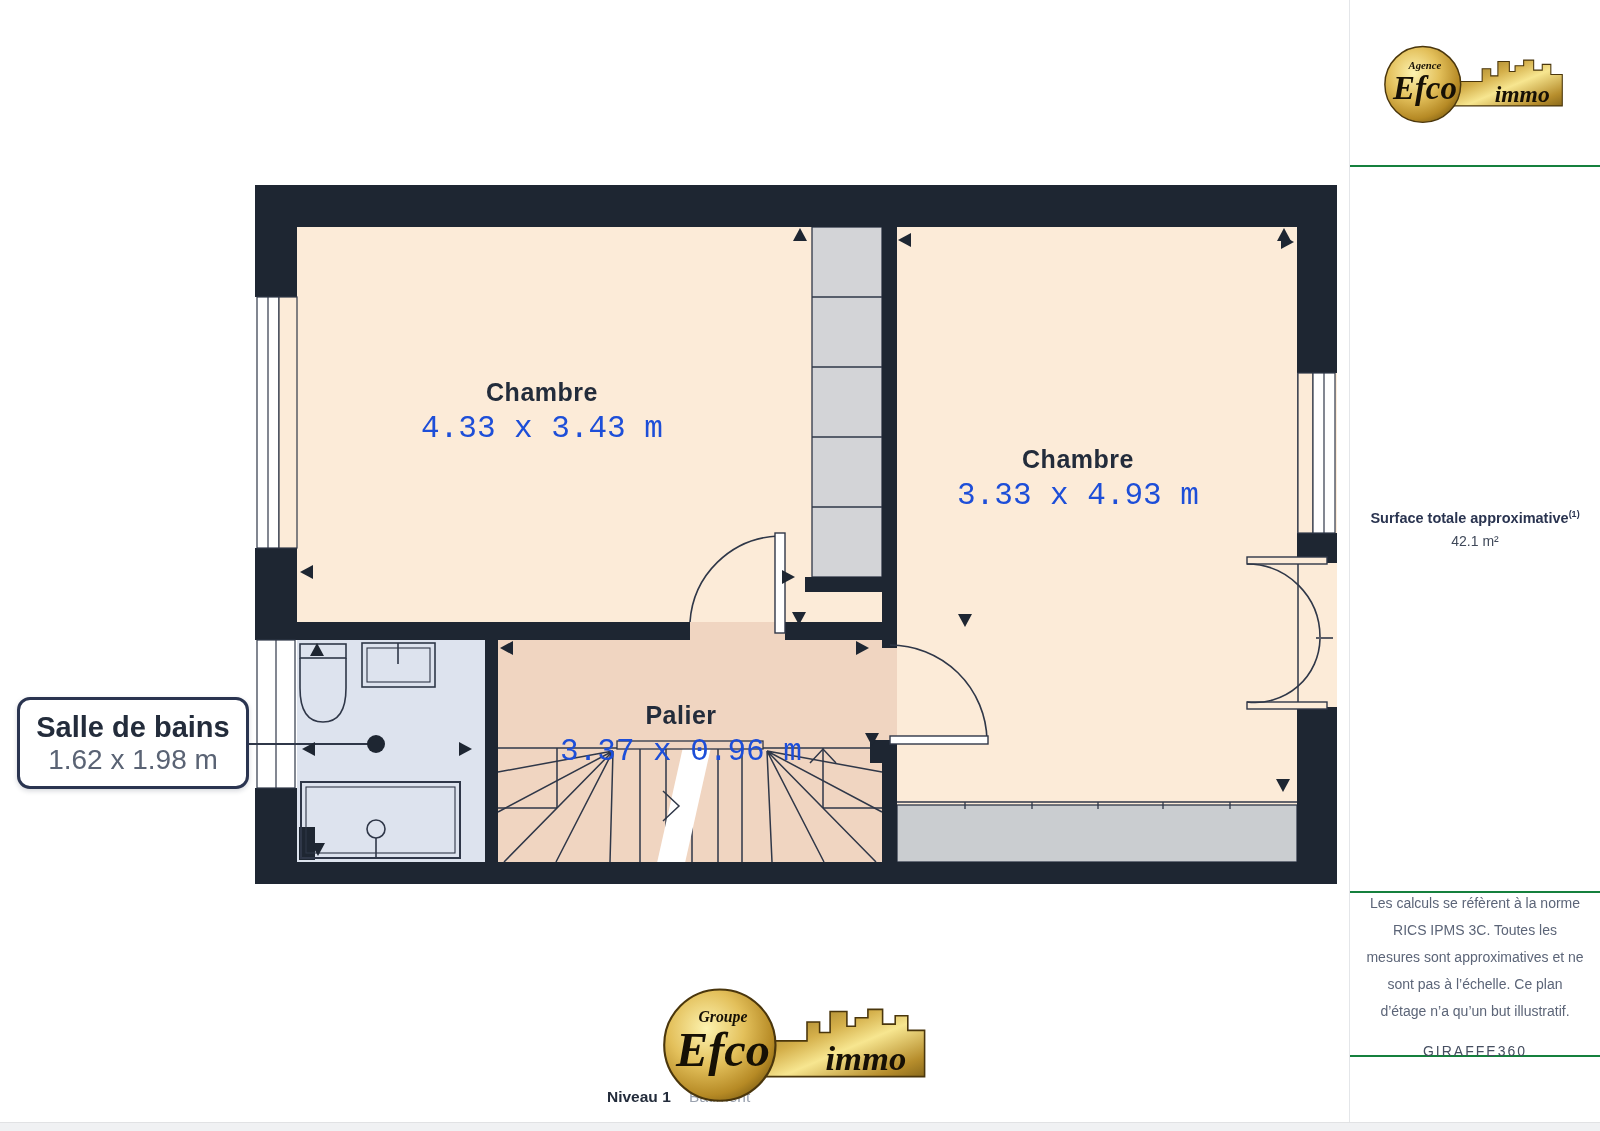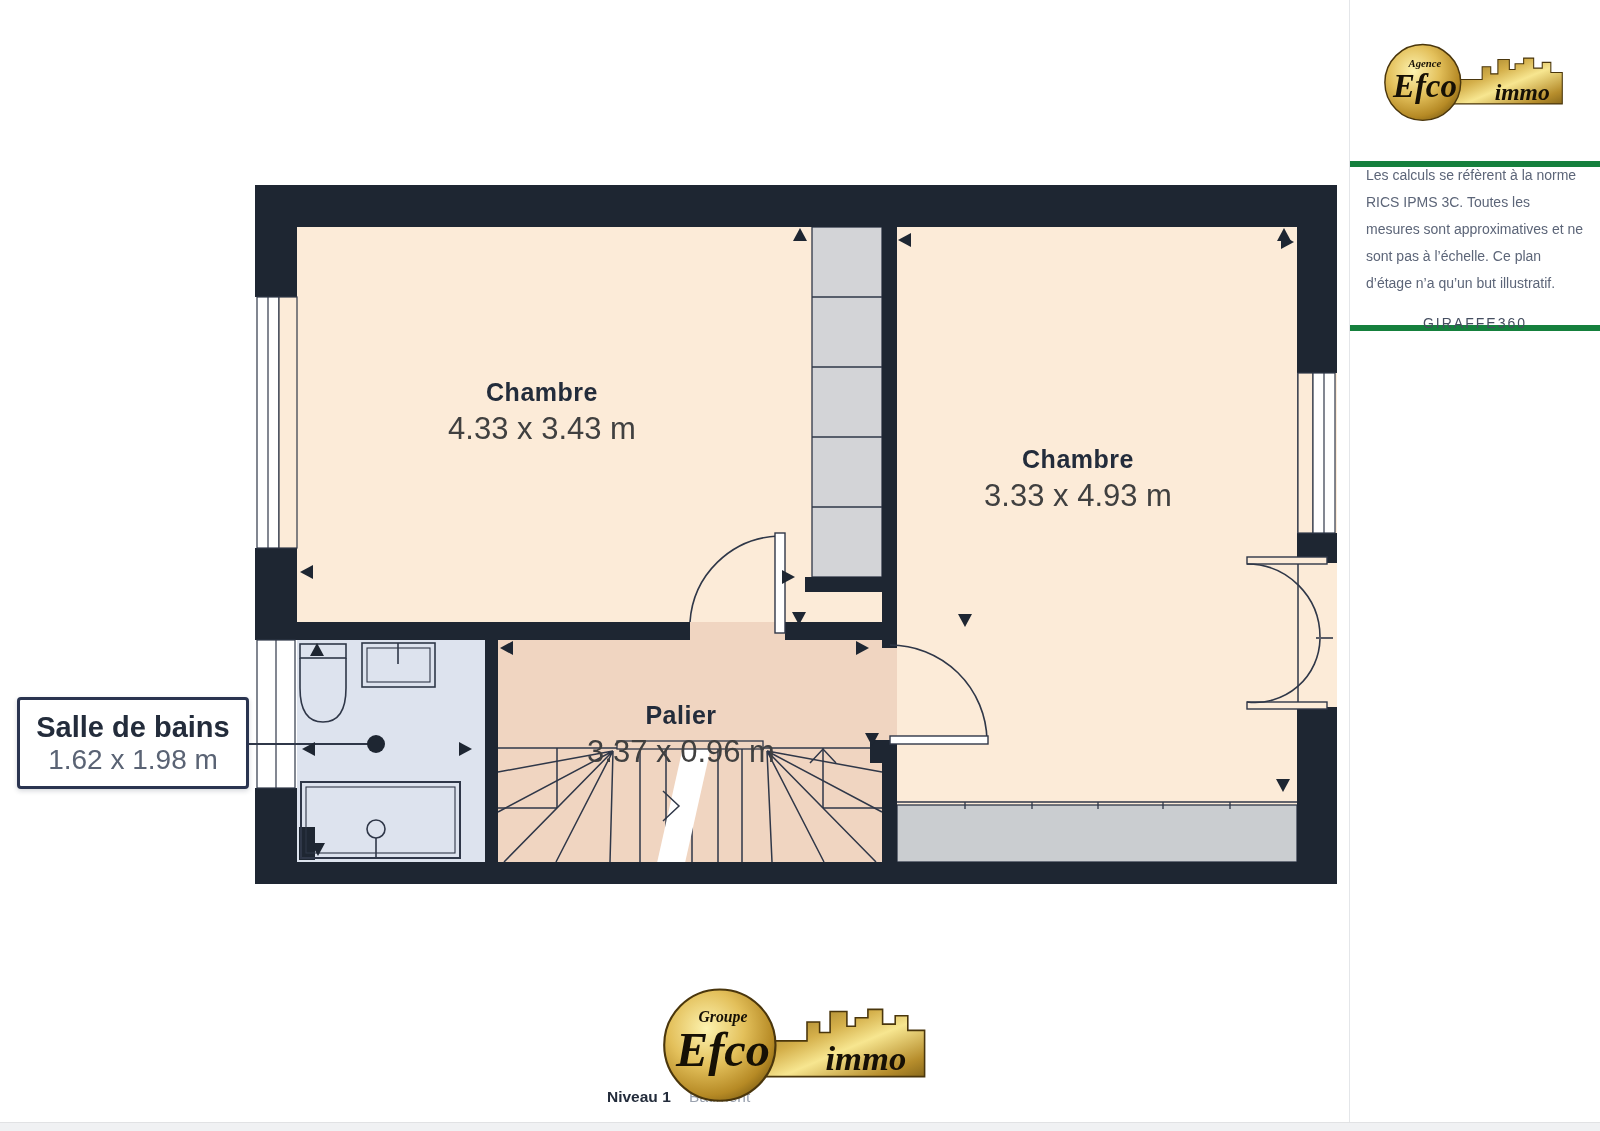--- a/index.html
+++ b/index.html
@@ -3,38 +3,38 @@
 <meta charset="utf-8">
 <style>
   html,body{margin:0;padding:0;}
   body{width:1600px;height:1131px;position:relative;background:#ffffff;
        font-family:"Liberation Sans","DejaVu Sans",sans-serif;overflow:hidden;}
   
   #plan-svg{position:absolute;left:0;top:0;width:1600px;height:1131px;}
   
   .room-label{position:absolute;width:320px;text-align:center;pointer-events:none;}
   .room-label .rname{font-size:25px;font-weight:bold;color:#232c3b;line-height:38px;letter-spacing:.5px;}
-  .room-label .rdims{font-size:31px;color:#404040;line-height:36px;}
+  .room-label .rdims{font-size:31px;color:#1d4ed8;line-height:36px;font-family:Liberation Mono, monospace;}
   #label-bedroom-left{left:382px;top:373px;}
   #label-bedroom-right{left:918px;top:440px;}
   #label-landing{left:521px;top:697px;}
   #label-landing .rname{line-height:36px;}
   #label-landing .rdims{line-height:38px;}
   
   #bath-callout{position:absolute;left:17px;top:697px;width:226px;height:86px;
-     background:#ffffff;border:3px solid #2a3450;border-radius:4px;
+     background:#ffffff;border:3px solid #2a3450;border-radius:13px;
      box-shadow:0 2px 5px rgba(30,40,60,.18);
      display:flex;flex-direction:column;justify-content:center;align-items:center;}
   #bath-callout .rname{font-size:29px;font-weight:bold;color:#232c3b;line-height:33px;}
   #bath-callout .rdims{font-size:28px;color:#5a6374;line-height:32px;}
   
   #sidebar{position:absolute;left:1349px;top:0;width:251px;height:1131px;
      background:#ffffff;border-left:1px solid #e4e6e9;box-sizing:border-box;}
-  .sb-section{box-sizing:border-box;border-bottom:6px solid #15803d;width:100%;
-     display:flex;flex-direction:column;align-items:center;justify-content:center;text-align:left;}
+  .sb-section{box-sizing:border-box;border-bottom:2px solid #15803d;width:100%;
+     display:flex;flex-direction:column;align-items:center;justify-content:center;text-align:center;}
   #sb-logo-box{height:167px;}
   #sb-main{height:726px;}
   #sb-surface-label{font-size:14.5px;font-weight:bold;color:#2a3450;}
   #sb-surface-label sup{font-size:9px;}
   #sb-surface-value{font-size:14px;color:#3f4859;margin-top:8px;}
   #sb-footnote{height:65px;font-size:12.5px;color:#5c6578;}
   #sb-notes{height:164px;padding:0 16px;}
   #sb-disclaimer{font-size:14px;color:#5c6578;line-height:27px;width:218px;}
   #sb-brand{margin-top:18px;font-size:14px;color:#454e60;letter-spacing:2px;}
   #sb-brand .b360{font-weight:normal;}
@@ -239,20 +239,26 @@
             <stop offset="0.45" stop-color="#e3c05b"></stop>
           <stop offset="0.8" stop-color="#b68a25"></stop>
             <stop offset="1" stop-color="#7c5d13"></stop>
         </radialGradient>
       </defs>
       <text class="logo-tagline" x="60" y="40" text-anchor="middle" font-size="15" fill="#161005">Agence</text>
       <text class="logo-name" x="60" y="82" text-anchor="middle" font-size="46" fill="#161005">Efco</text>
       <text class="logo-name" x="196" y="86" text-anchor="middle" font-size="33" fill="#161005">immo</text>
     </svg>
   </div>
+  <div id="sb-main" class="sb-section">
+    <div id="sb-surface-label">
+      <span>Surface totale approximative</span><sup>(1)</sup>
+    </div>
+    <div id="sb-surface-value">42.1 m²</div>
+  </div>
   <div id="sb-notes" class="sb-section">
     <div id="sb-disclaimer">Les calculs se réfèrent à la norme RICS IPMS 3C. Toutes les mesures sont approximatives et ne sont pas à l’échelle. Ce plan d’étage n’a qu’un but illustratif.</div>
     <div id="sb-brand">
       <span>GIRAFFE</span><span class="b360">360</span>
     </div>
   </div>
 </div>
 
 <div id="footer-text">
   <span class="lvl">Niveau 1</span>

